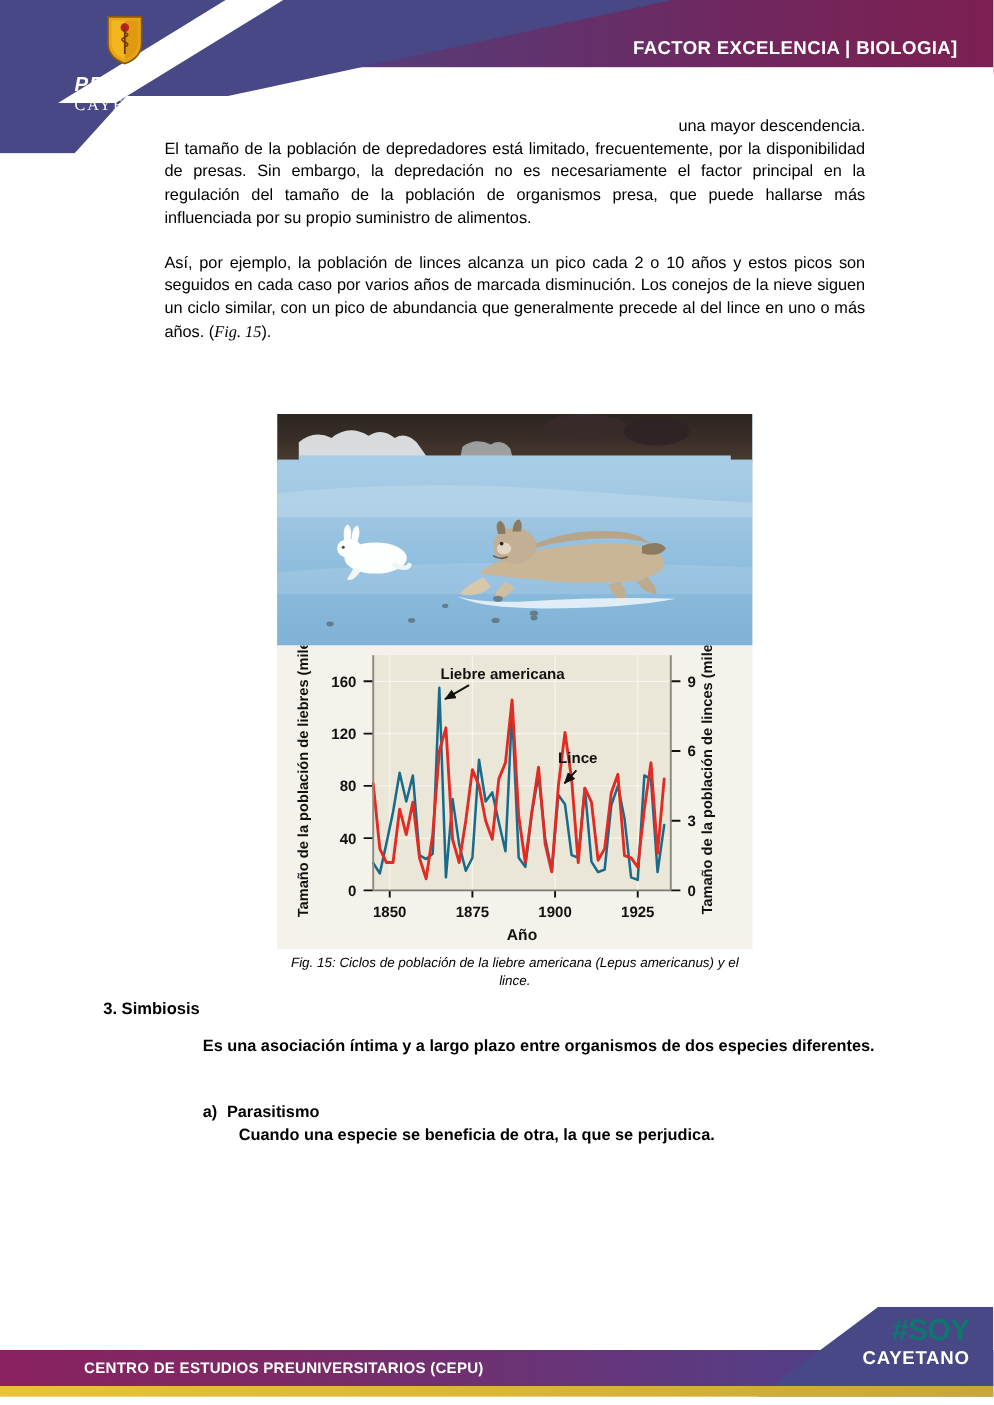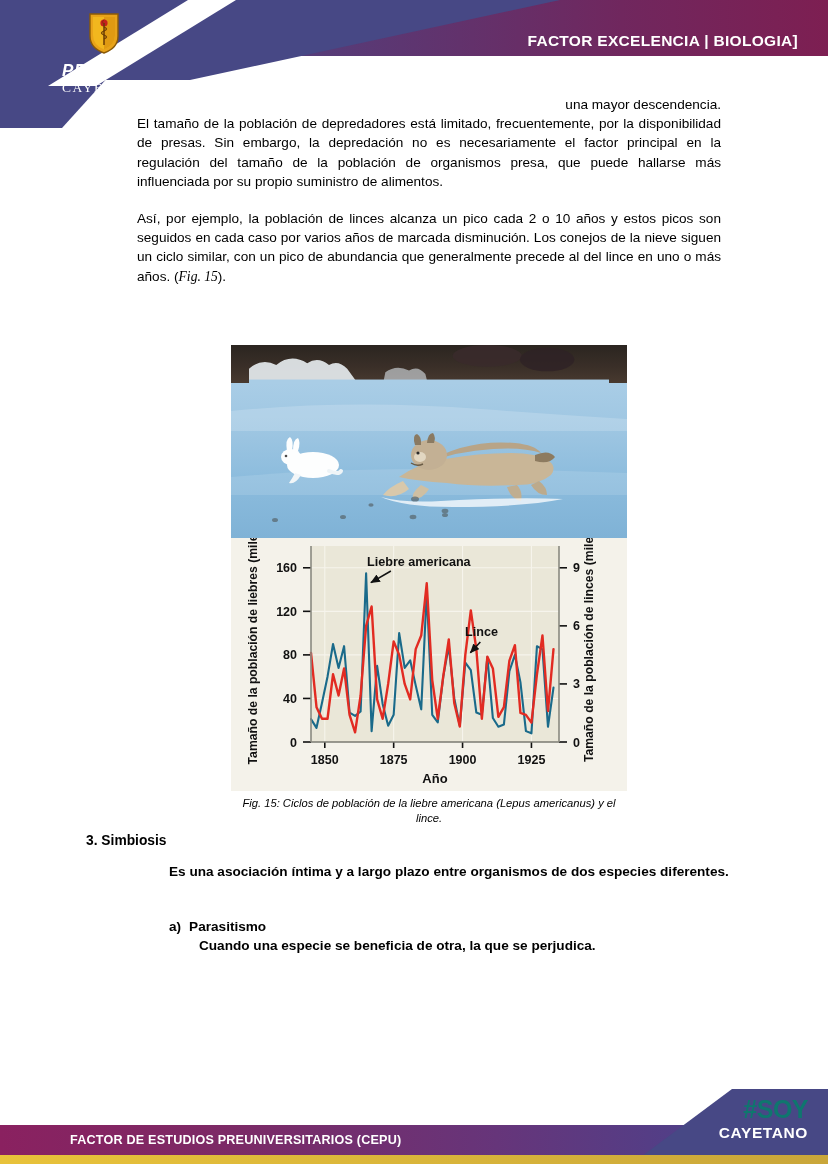--- a/index.html
+++ b/index.html
@@ -458,19 +458,19 @@
   <div class="gap-md"></div>
   <div class="indent-item">
     <span>a)</span>
     <span>Parasitismo</span>
   </div>
   <div class="indent-sub">Cuando una especie se beneficia de otra, la que se perjudica.</div>
 </div>
 
 <div class="footer">
   <div class="footer-bar"></div>
-  <div class="footer-text">FACTOR DE ESTUDIOS PREUNIVERSITARIOS (CEPU)</div>
+  <div class="footer-text">CENTRO DE ESTUDIOS PREUNIVERSITARIOS (CEPU)</div>
   <div class="footer-badge"></div>
   <div class="badge-soy">#SOY</div>
   <div class="badge-cay">CAYETANO</div>
   <div class="footer-gold"></div>
   <div class="footer-gold-b"></div>
 </div>
 
 </body></html>

